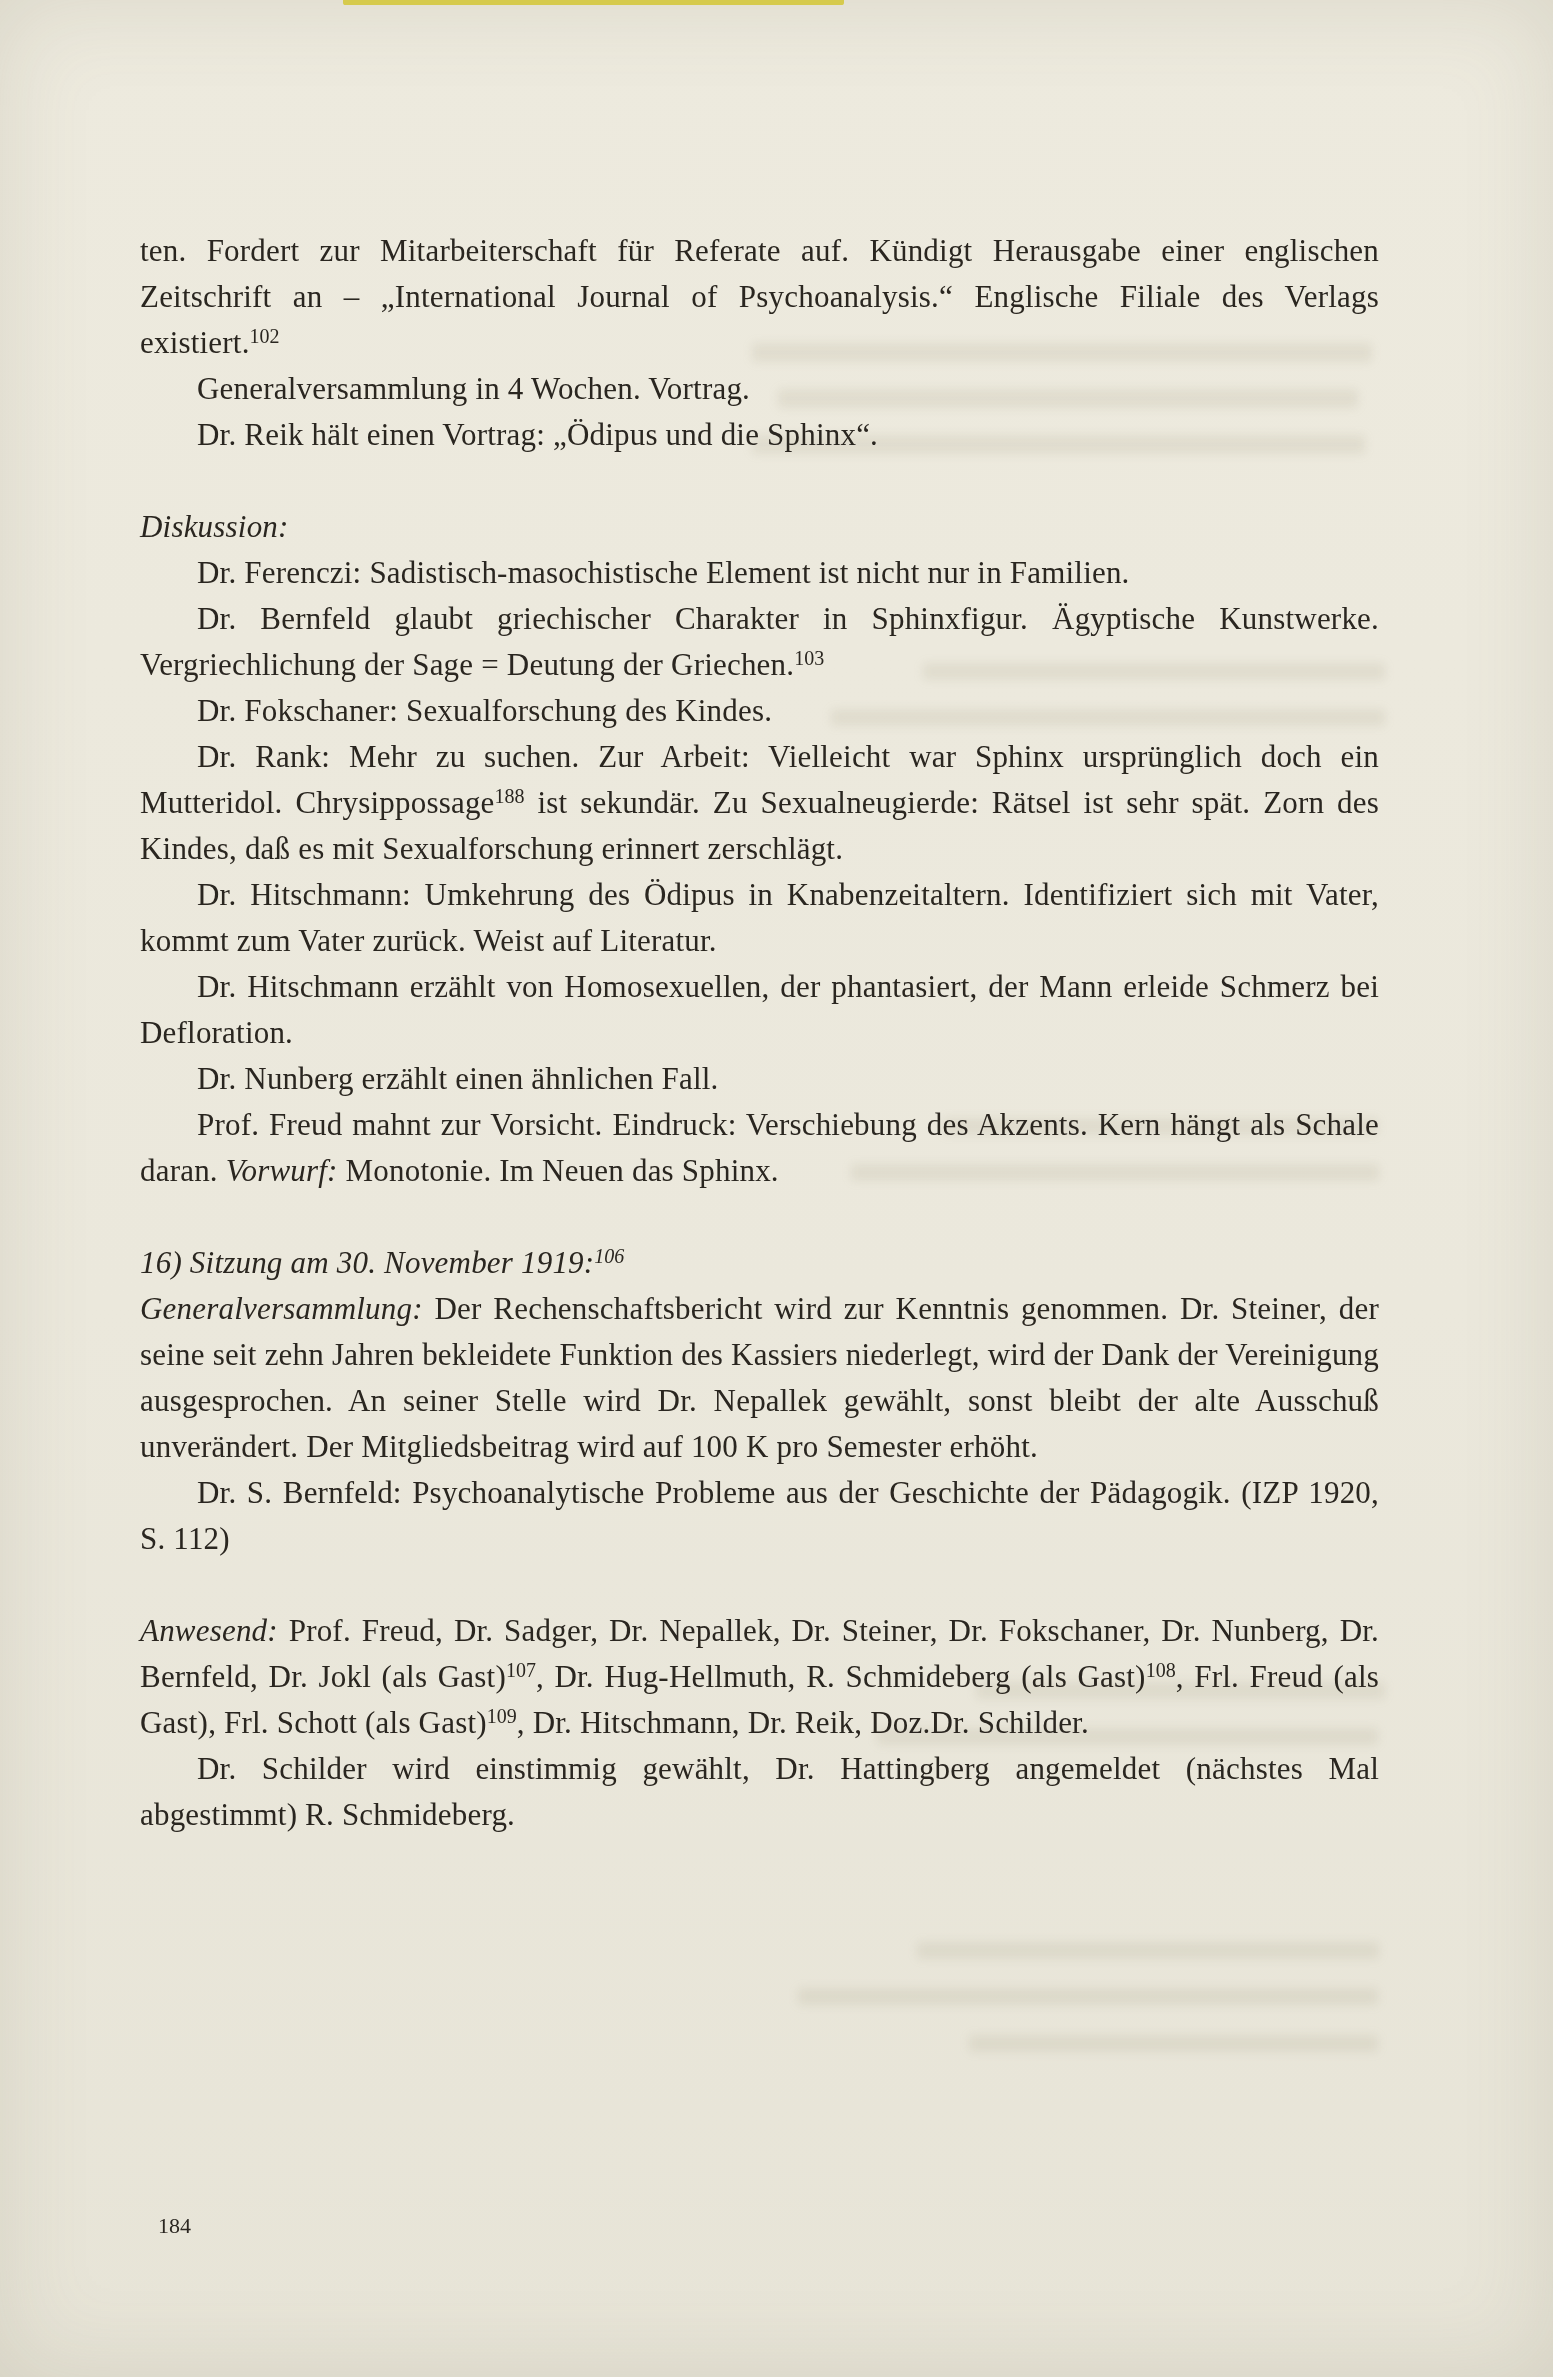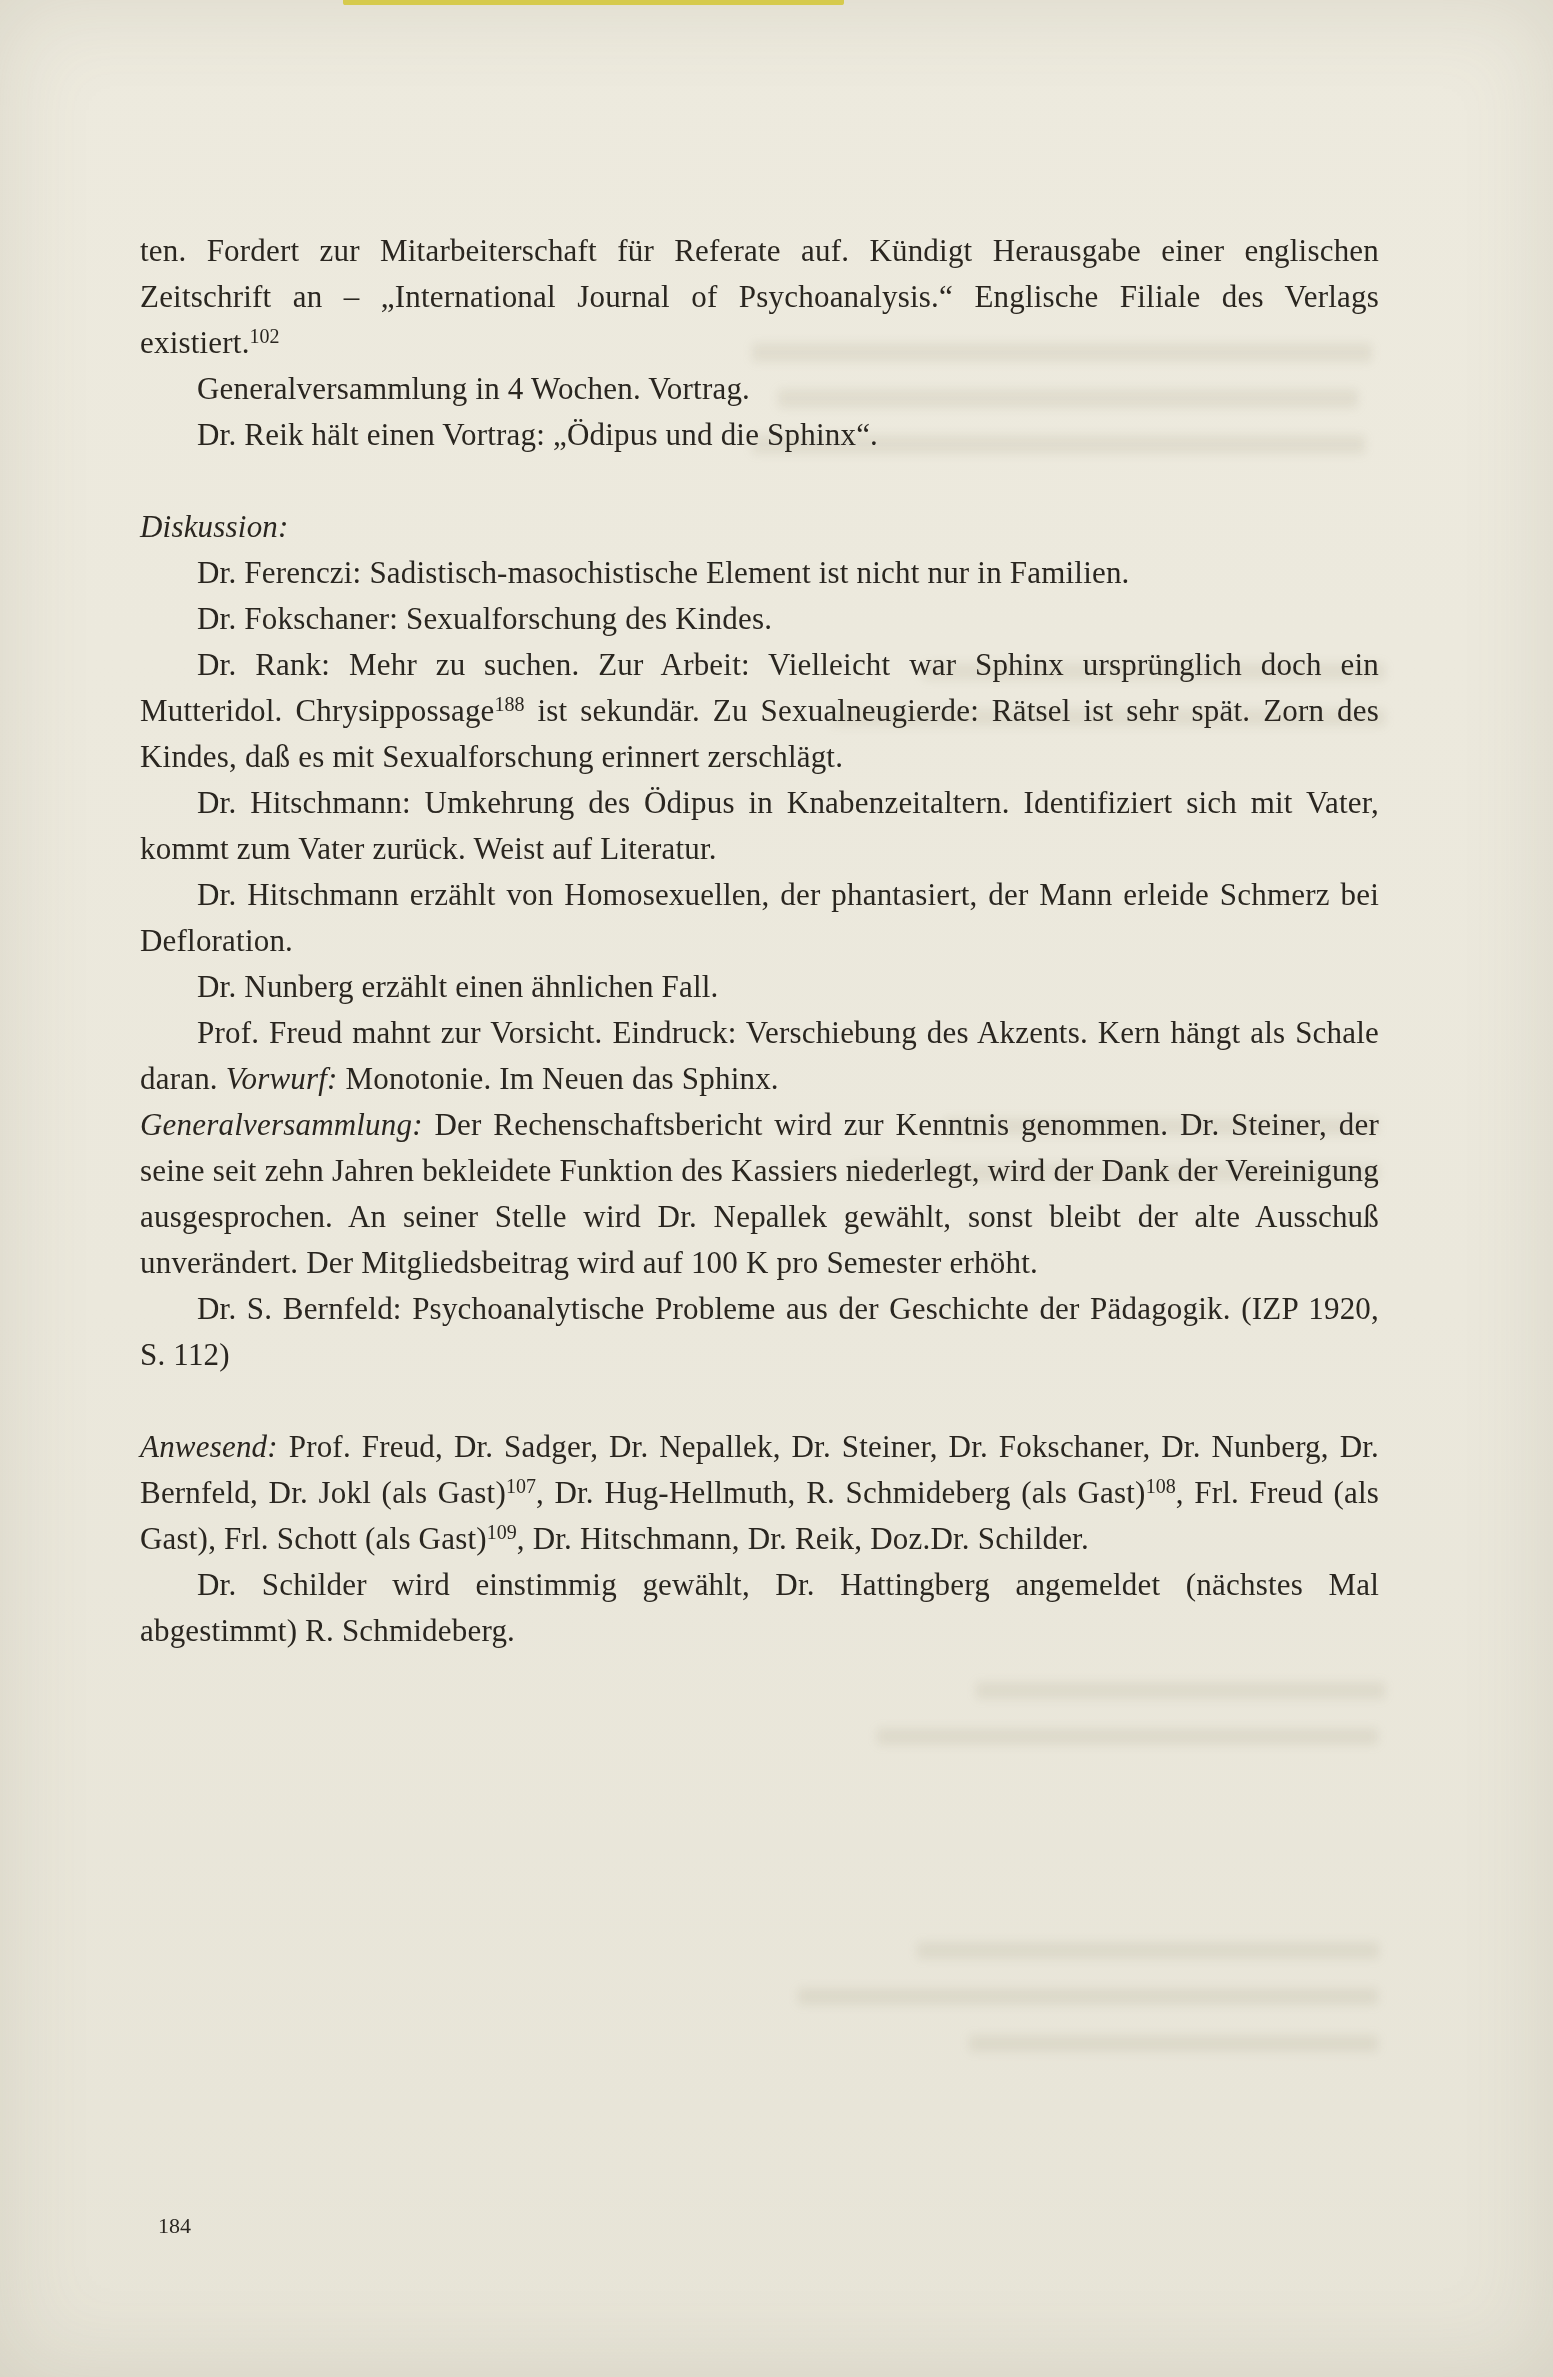--- a/index.html
+++ b/index.html
@@ -109,34 +109,36 @@
     <p><span>ten. Fordert zur Mitarbeiterschaft für Referate auf. Kündigt Herausgabe einer englischen Zeitschrift an – „International Journal of Psychoanalysis.“ Englische Filiale des Verlags existiert.</span><sup class="fnref">102</sup></p>
 
     <p class="indent"><span>Generalversammlung in 4 Wochen. Vortrag.</span></p>
 
     <p class="indent"><span>Dr. Reik hält einen Vortrag: „Ödipus und die Sphinx“.</span></p>
 
     <p class="gap"><span class="it">Diskussion:</span></p>
 
     <p class="indent"><span>Dr. Ferenczi: Sadistisch-masochistische Element ist nicht nur in Familien.</span></p>
 
+    <p class="indent"><span>Dr. Bernfeld glaubt griechischer Charakter in Sphinxfigur. Ägyptische Kunstwerke. Vergriechlichung der Sage = Deutung der Griechen.</span><sup class="fnref">103</sup></p>
 
     <p class="indent"><span>Dr. Fokschaner: Sexualforschung des Kindes.</span></p>
 
     <p class="indent"><span>Dr. Rank: Mehr zu suchen. Zur Arbeit: Vielleicht war Sphinx ursprünglich doch ein Mutteridol. Chrysippossage</span><sup class="fnref">188</sup><span> ist sekundär. Zu Sexualneugierde: Rätsel ist sehr spät. Zorn des Kindes, daß es mit Sexualforschung erinnert zerschlägt.</span></p>
 
     <p class="indent"><span>Dr. Hitschmann: Umkehrung des Ödipus in Knabenzeitaltern. Identifiziert sich mit Vater, kommt zum Vater zurück. Weist auf Literatur.</span></p>
 
 
     <p class="indent"><span>Dr. Hitschmann erzählt von Homosexuellen, der phantasiert, der Mann erleide Schmerz bei Defloration.</span></p>
 
     <p class="indent"><span>Dr. Nunberg erzählt einen ähnlichen Fall.</span></p>
 
     <p class="indent"><span>Prof. Freud mahnt zur Vorsicht. Eindruck: Verschiebung des Akzents. Kern hängt als Schale daran. </span><span class="it">Vorwurf:</span><span> Monotonie. Im Neuen das Sphinx.</span></p>
 
+    <p class="gap"><span class="it">16) Sitzung am 30. November 1919:</span><sup class="fnref it">106</sup></p>
 
     <p><span class="it">Generalversammlung:</span><span> Der Rechenschaftsbericht wird zur Kenntnis genommen. Dr. Steiner, der seine seit zehn Jahren bekleidete Funktion des Kassiers niederlegt, wird der Dank der Vereinigung ausgesprochen. An seiner Stelle wird Dr. Nepallek gewählt, sonst bleibt der alte Ausschuß unverändert. Der Mitgliedsbeitrag wird auf 100 K pro Semester erhöht.</span></p>
 
     <p class="indent"><span>Dr. S. Bernfeld: Psychoanalytische Probleme aus der Geschichte der Pädagogik. (IZP 1920, S. 112)</span></p>
 
     <p class="gap"><span class="it">Anwesend:</span><span> Prof. Freud, Dr. Sadger, Dr. Nepallek, Dr. Steiner, Dr. Fokschaner, Dr. Nunberg, Dr. Bernfeld, Dr. Jokl (als Gast)</span><sup class="fnref">107</sup><span>, Dr. Hug-Hellmuth, R. Schmideberg (als Gast)</span><sup class="fnref">108</sup><span>, Frl. Freud (als Gast), Frl. Schott (als Gast)</span><sup class="fnref">109</sup><span>, Dr. Hitschmann, Dr. Reik, Doz.Dr. Schilder.</span></p>
 
     <p class="indent"><span>Dr. Schilder wird einstimmig gewählt, Dr. Hattingberg angemeldet (nächstes Mal abgestimmt) R. Schmideberg.</span></p>
 
   </article>

